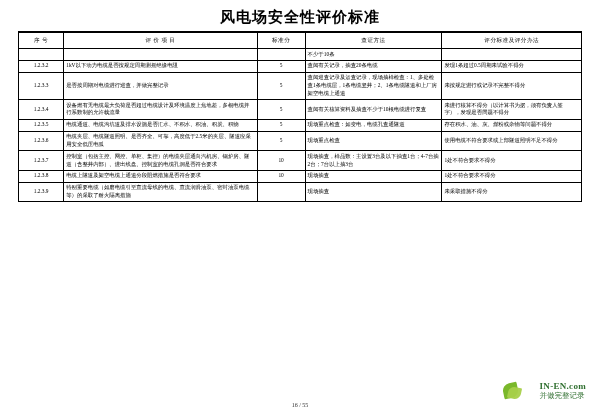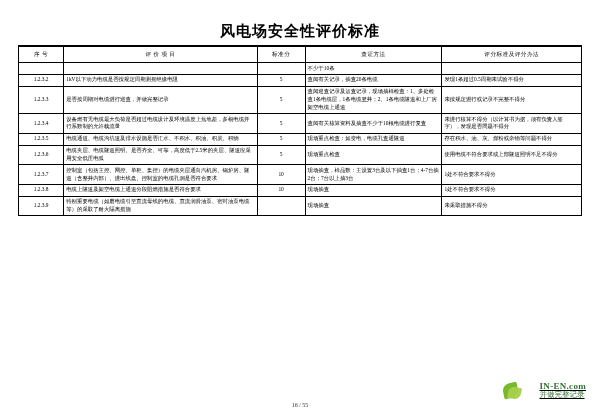--- a/index.html
+++ b/index.html
@@ -13,21 +13,21 @@
     font-family: "Liberation Sans", sans-serif;
     color: #000000;
     position: relative;
     overflow: hidden;
   }
   .page {
     width: 600px;
     height: 414px;
     position: relative;
     box-sizing: border-box;
-    padding: 20px 18px 0 18px;
+    padding: 6px 18px 0 18px;
   }
   .doc-title {
     text-align: center;
     font-family: "Liberation Serif", serif;
     font-weight: bold;
     font-size: 15px;
     letter-spacing: 1px;
     padding: 2px 0 4px 0;
   }
   .title-rule {
@@ -69,23 +69,22 @@
     font-family: "Liberation Serif", serif;
     font-size: 6px;
     color: #333;
   }
   
   .watermark {
     position: absolute;
     right: 14px;
     bottom: 14px;
     display: flex;
-    align-items: flex-start;
+    align-items: center;
     gap: 17px;
-    text-decoration: underline;
   }
   .wm-leaf {
     width: 22px;
     height: 18px;
     position: relative;
   }
   .wm-leaf .l1 {
     position: absolute;
     left: 2px; top: 1px;
     width: 15px; height: 15px;

